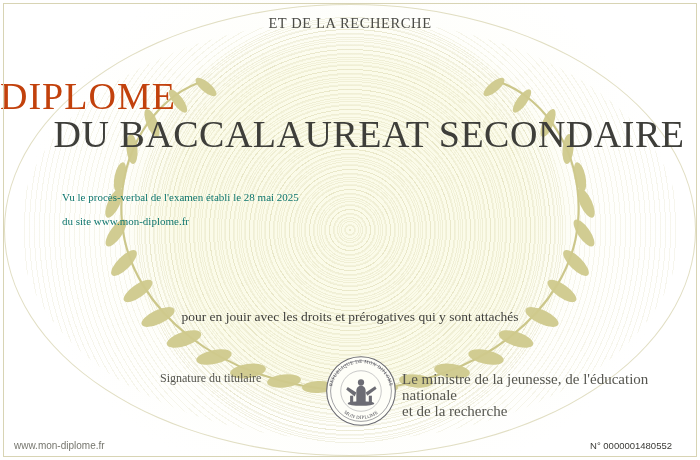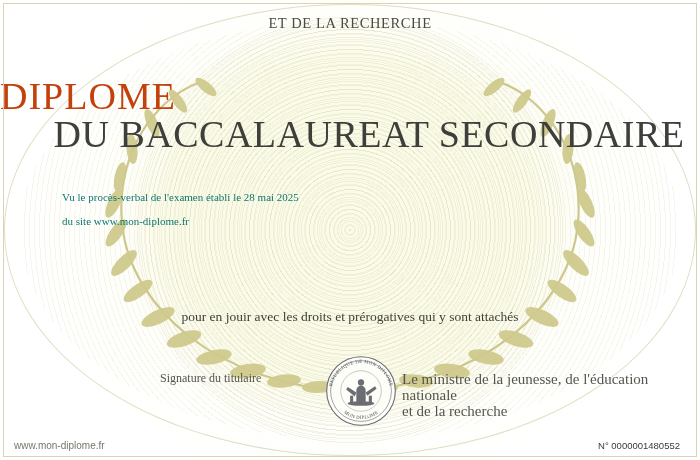--- a/index.html
+++ b/index.html
@@ -167,21 +167,21 @@
   .footer-left {
     position: absolute;
     left: 14px;
     bottom: 9px;
     font-size: 10px;
     color: #76766e;
     font-family: "Liberation Sans", sans-serif;
   }
   .footer-right {
     position: absolute;
-    right: 20px;
+    right: 28px;
     bottom: 9px;
     font-size: 9.5px;
     color: #3a3a36;
     font-family: "Liberation Sans", sans-serif;
     padding-left: 24px;
   }
   
   .seal {
     position: absolute;
     left: 322px;

